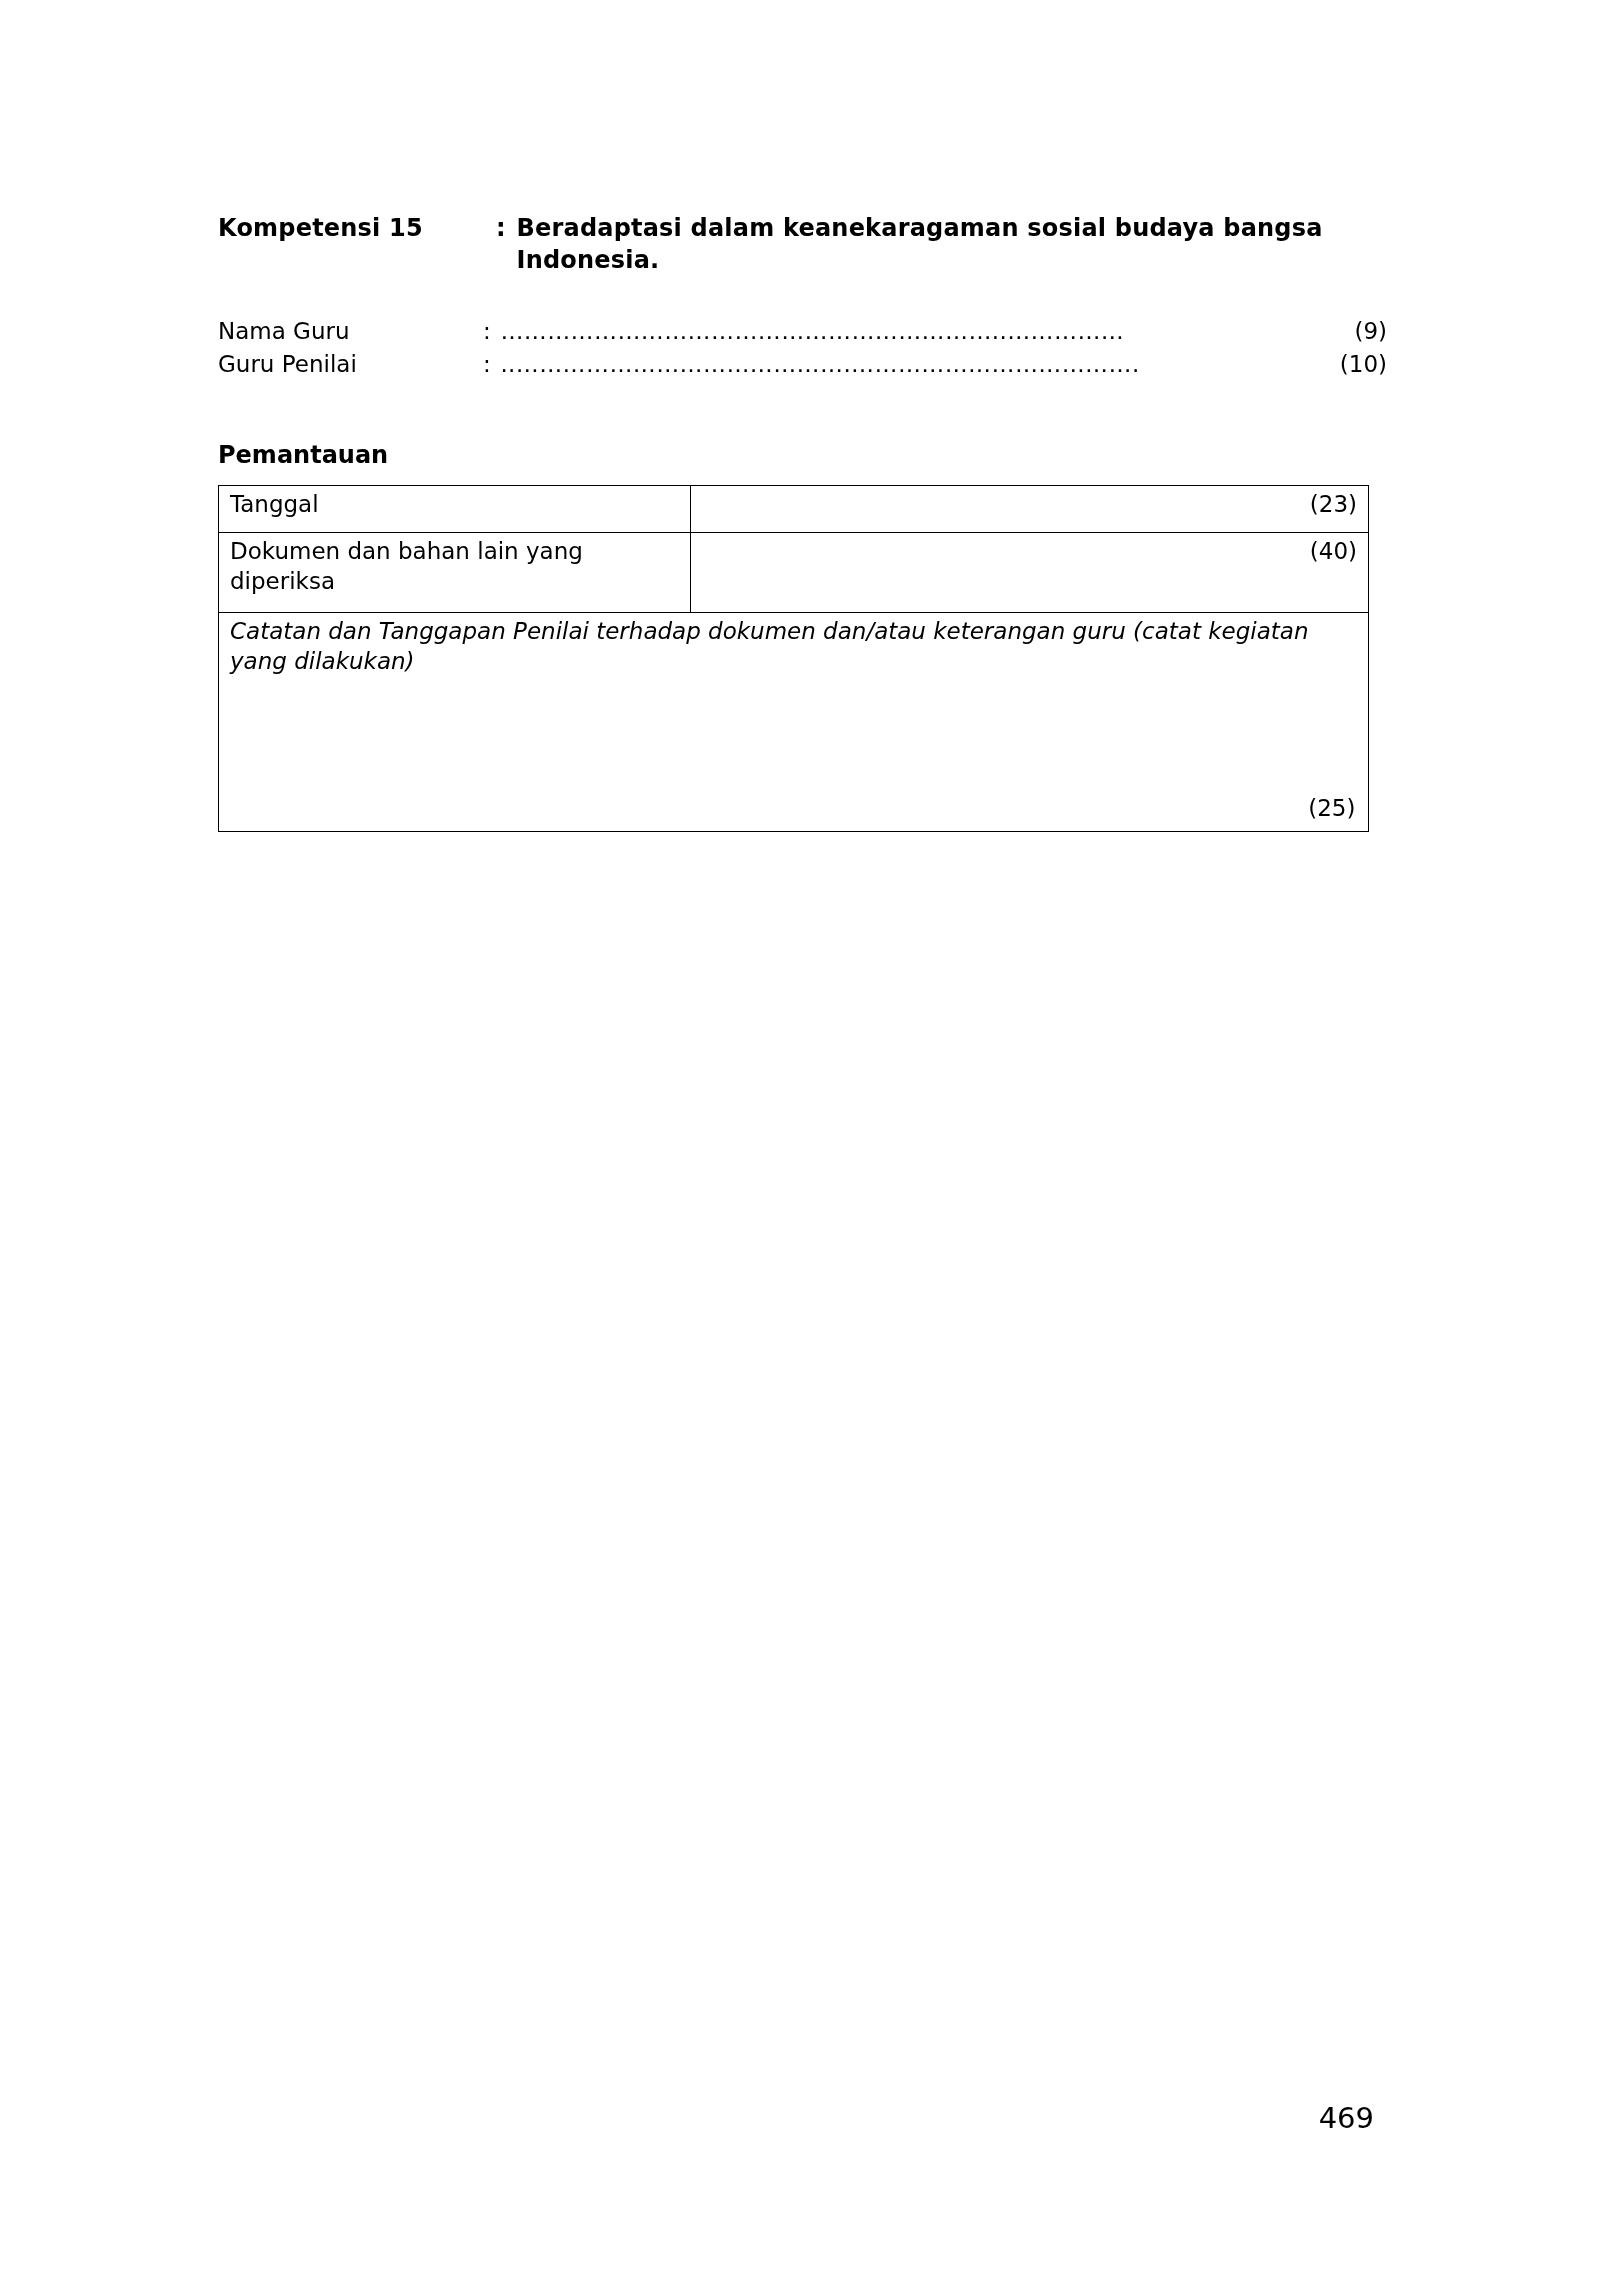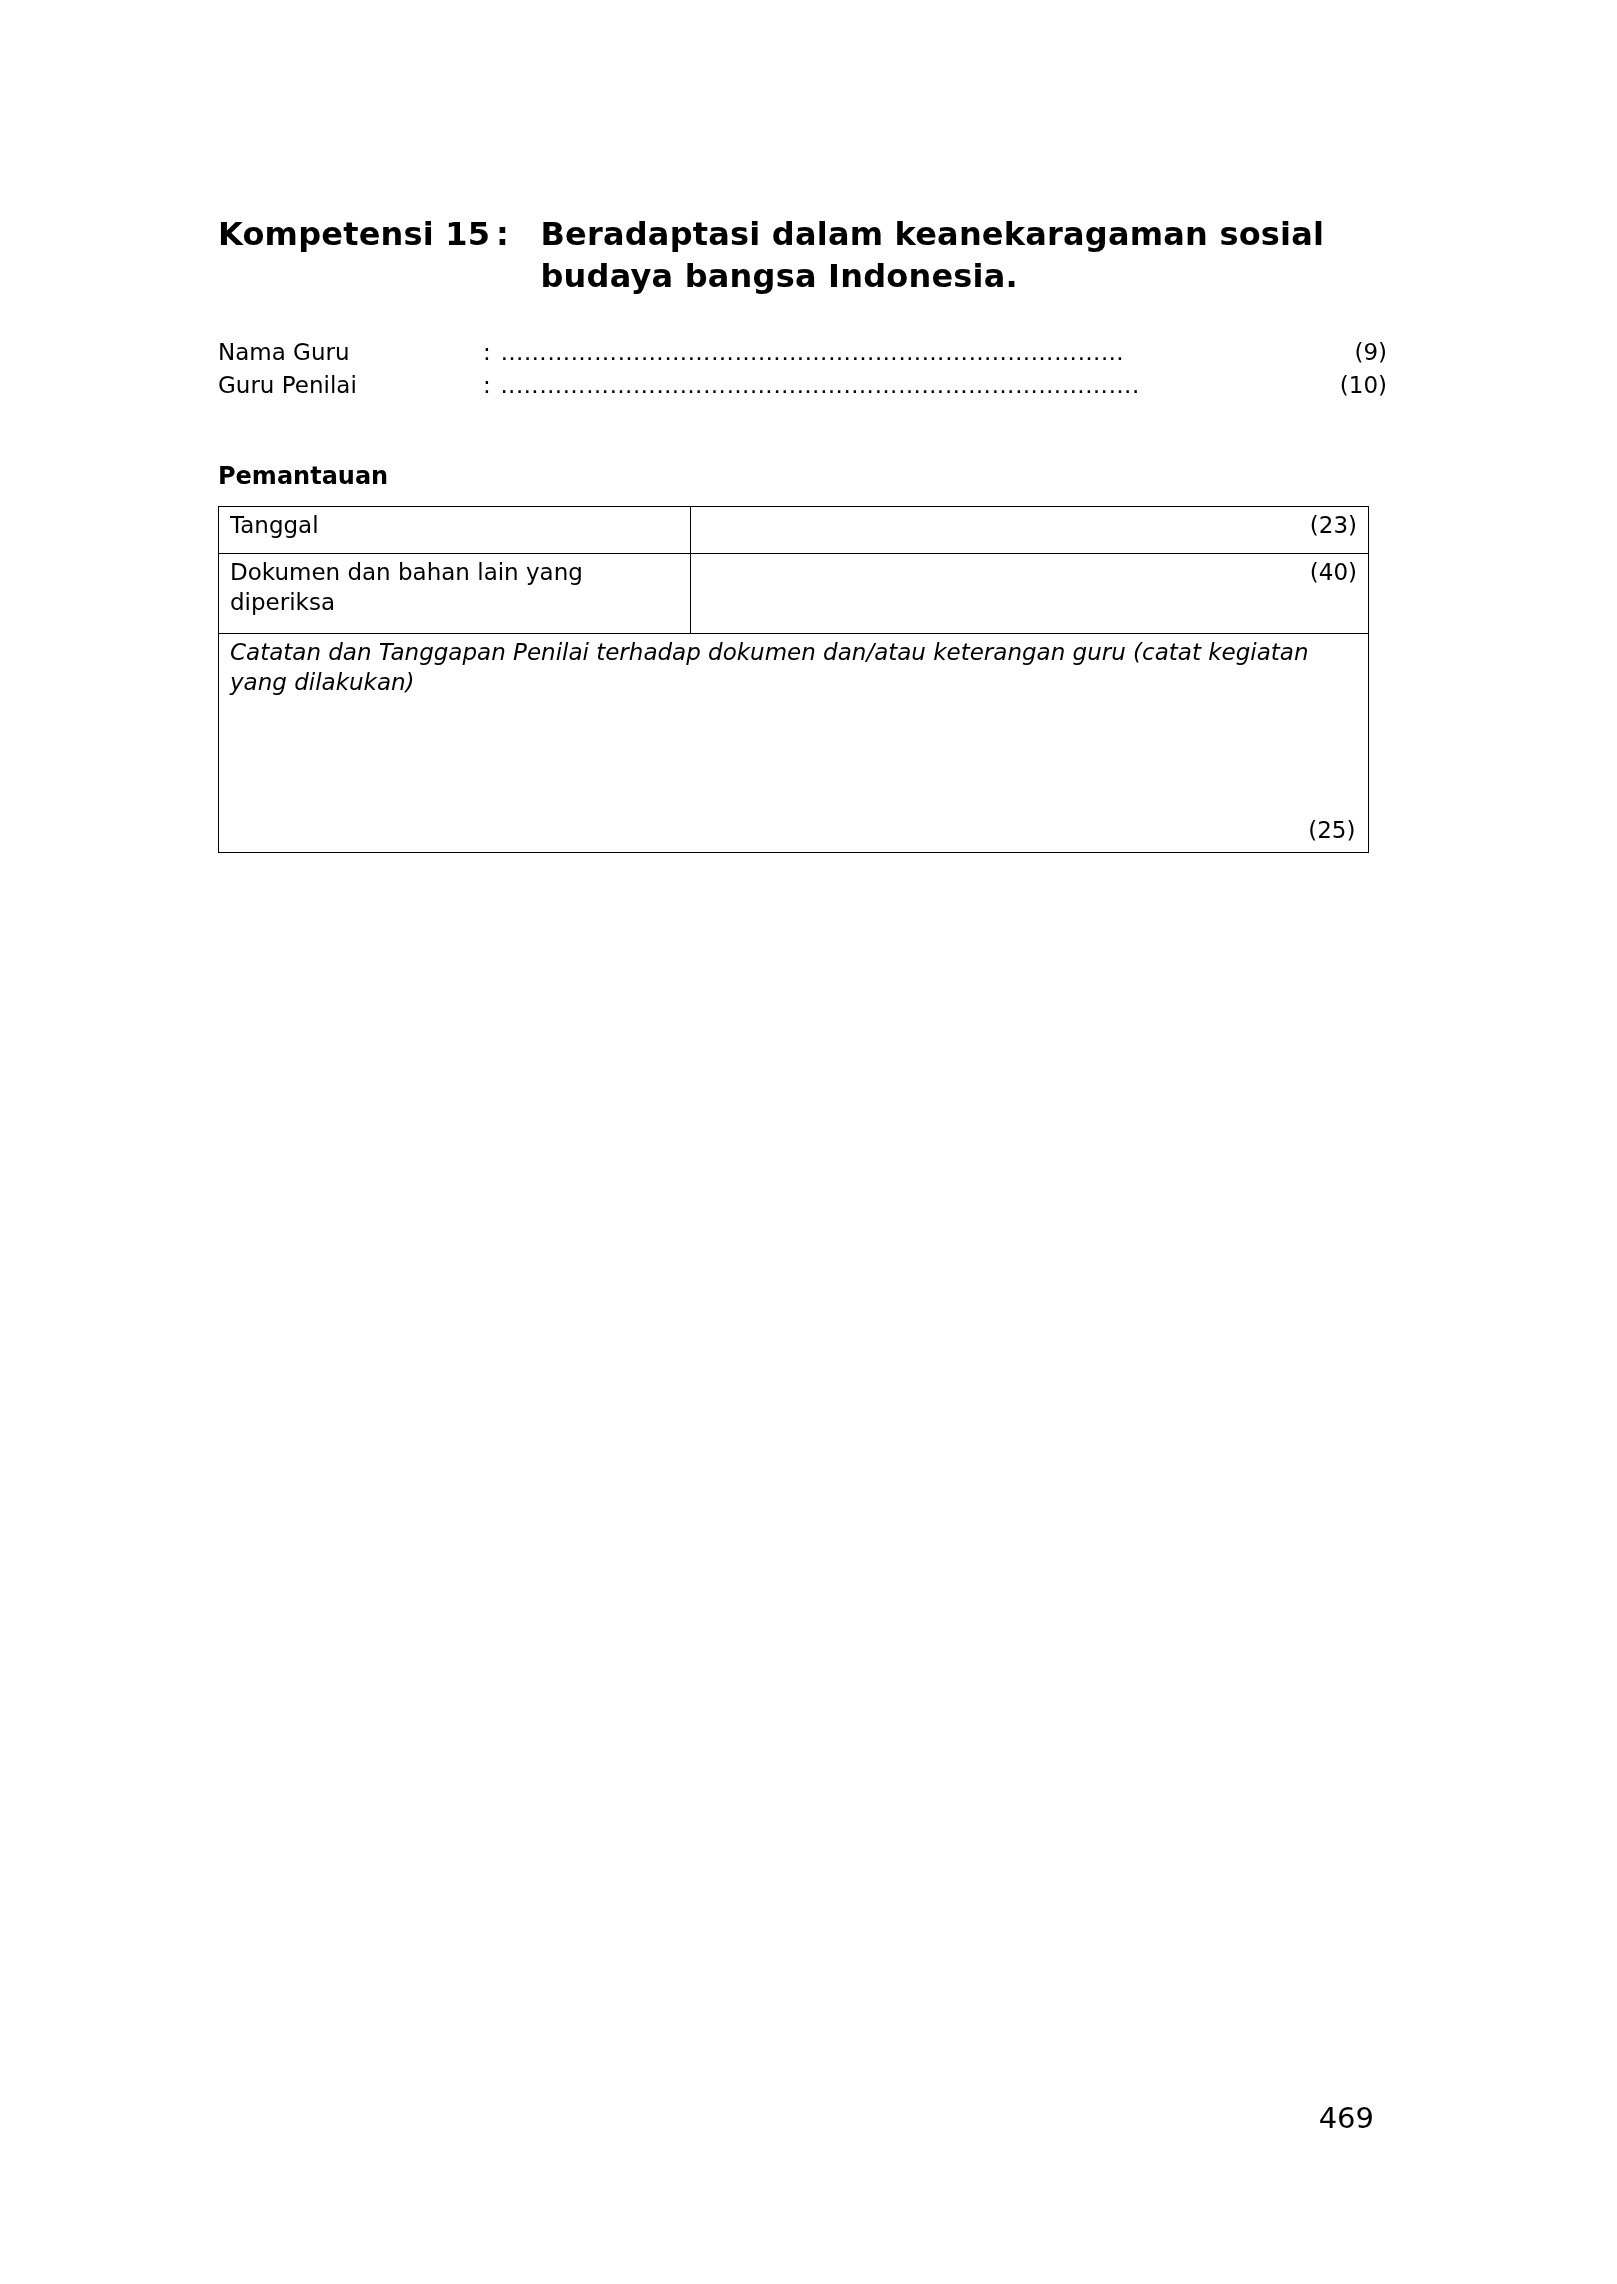--- a/index.html
+++ b/index.html
@@ -26,32 +26,31 @@
     left: 218px;
     top: 213px;
     width: 1169px;
   }
 
   
   .heading {
     display: flex;
     align-items: flex-start;
     font-weight: bold;
-    font-size: 32px;
+    font-size: 24px;
     line-height: 1.32;
     letter-spacing: 0.2px;
   }
   .heading-label {
     width: 278px;
     flex: 0 0 278px;
     white-space: nowrap;
   }
   .heading-text {
     flex: 1 1 auto;
-    margin-left: 24px;
   }
   .heading-colon {
     width: 20.5px;
     flex: 0 0 20.5px;
   }
 
   
   .names {
     margin-top: 39px;
     font-size: 23px;

